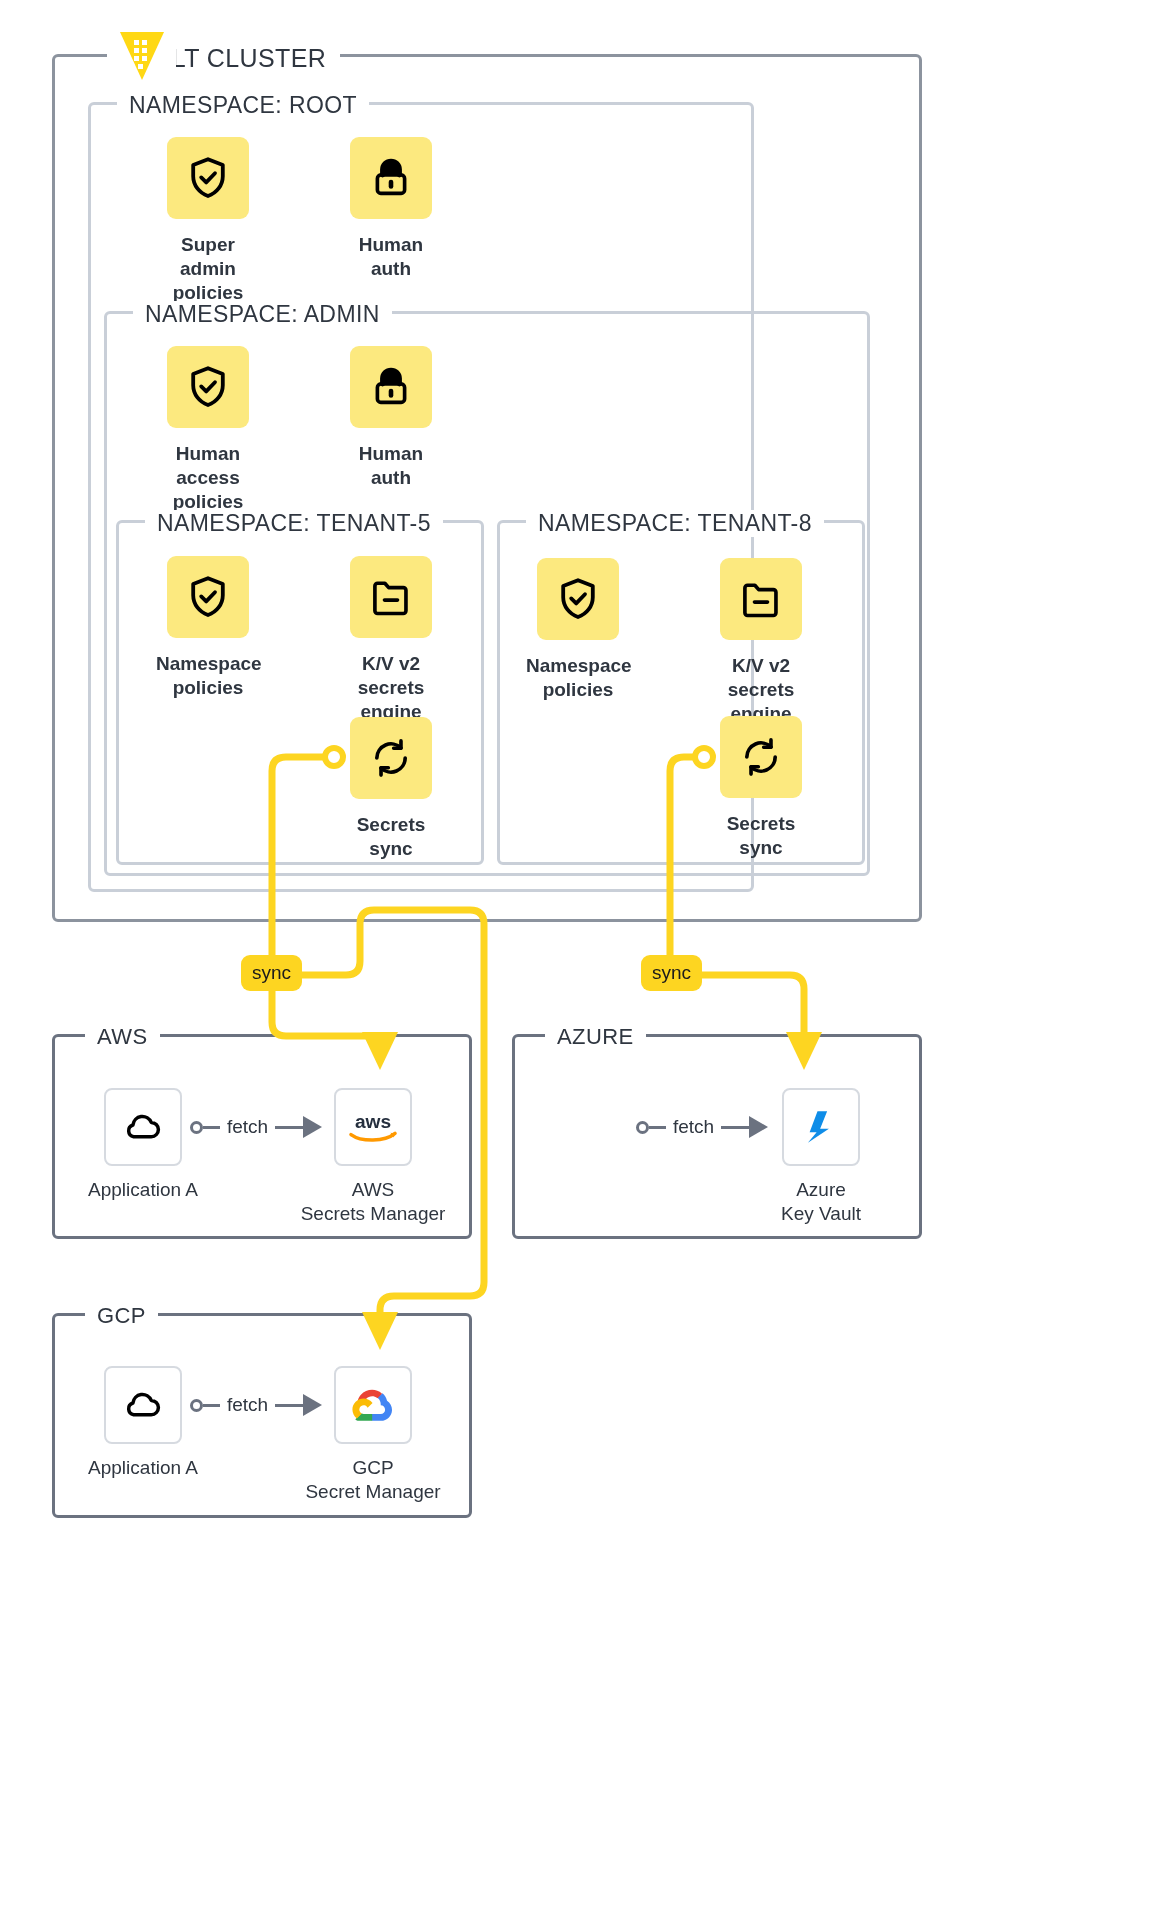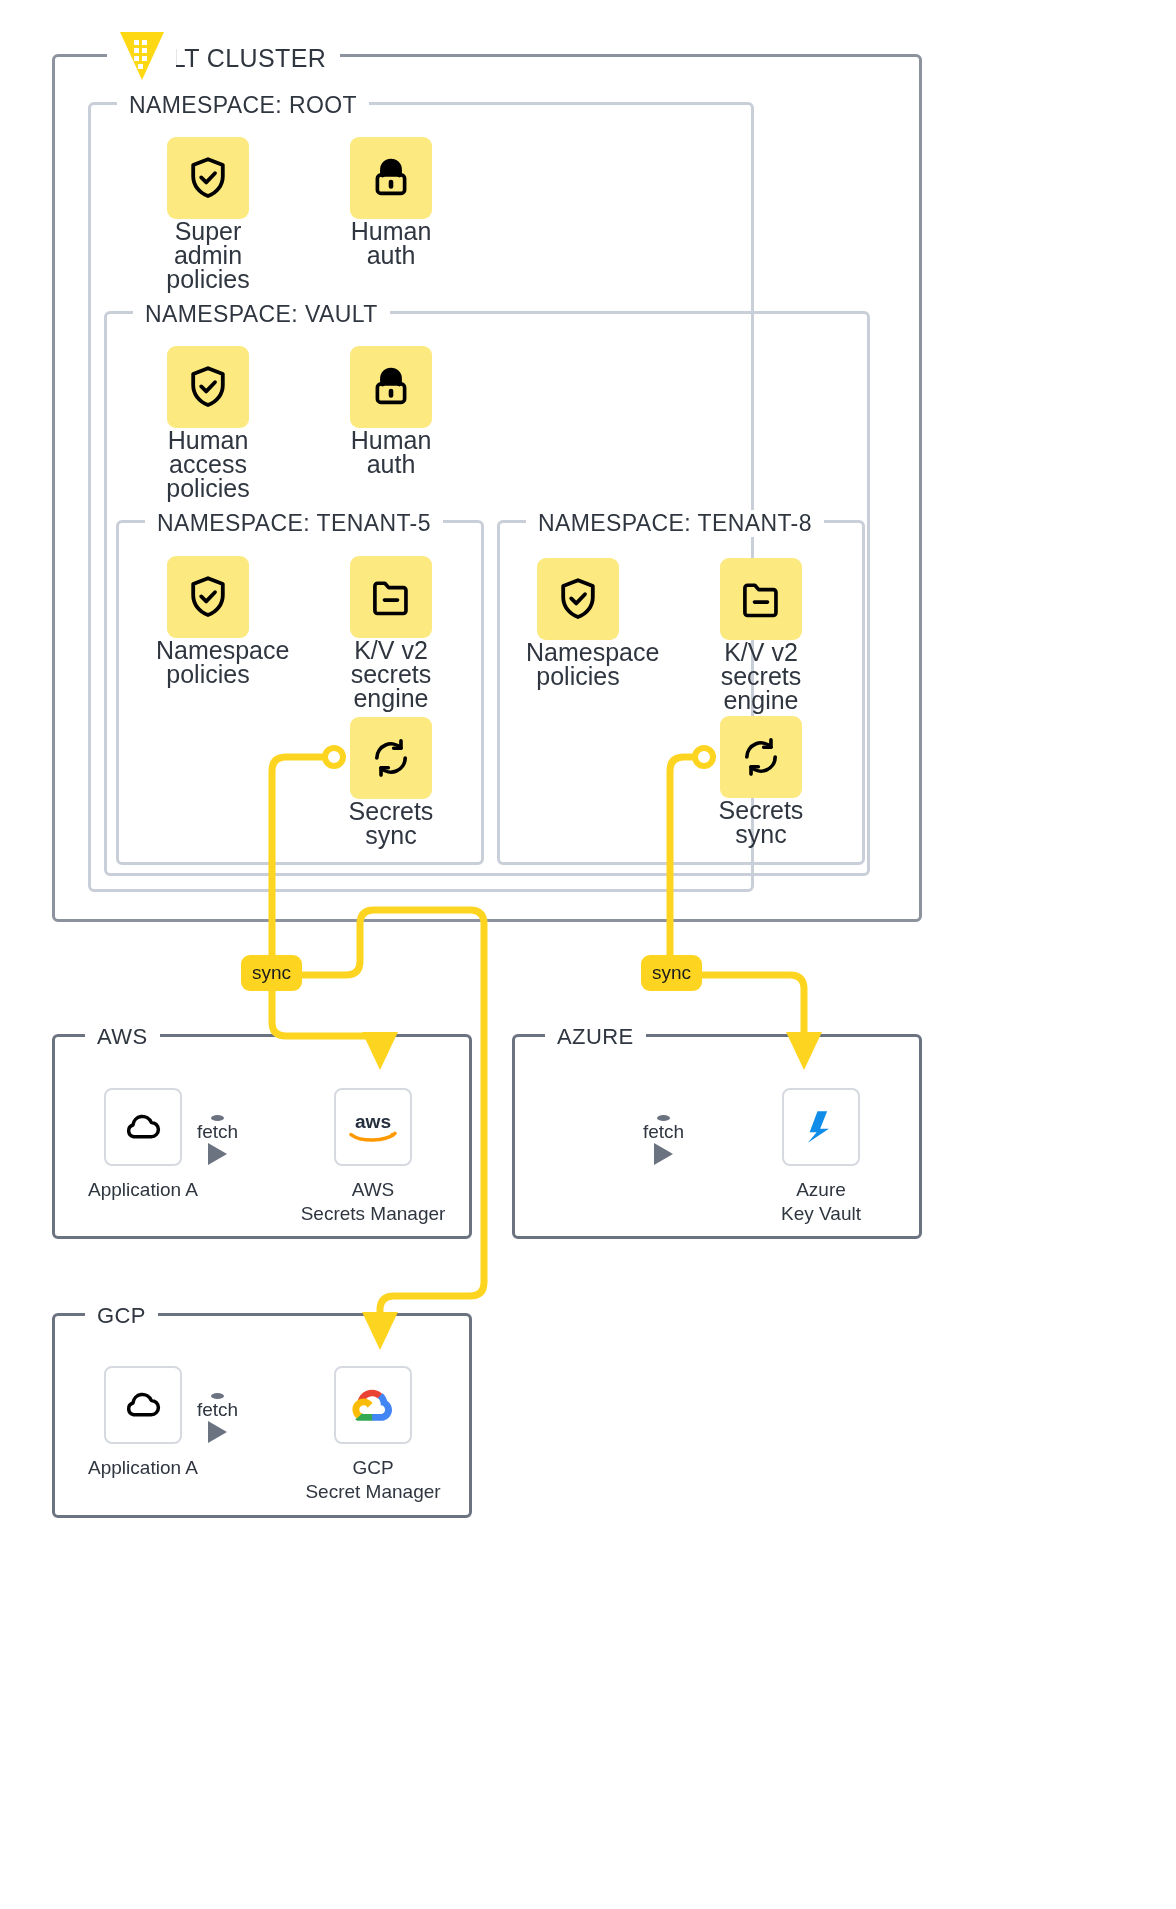--- a/index.html
+++ b/index.html
@@ -83,24 +83,26 @@
     width: 82px;
     height: 82px;
     margin: 0 auto;
     border-radius: 9px;
     background: #fce97f;
     display: flex;
     align-items: center;
     justify-content: center;
   }
   .node .node-label {
-    font-size: 25px;
+    margin-top: 14px;
+    font-size: 19px;
     line-height: 24px;
     color: #2f3640;
     white-space: pre-line;
+    font-weight: bold;
   }
 
   
   .svc {
     position: absolute;
     width: 150px;
     text-align: center;
   }
   .svc .tile-w {
     width: 78px;
@@ -121,21 +123,20 @@
     color: #2f3640;
     white-space: pre-line;
   }
 
   
   .fetch {
     position: absolute;
     display: flex;
     align-items: center;
     height: 24px;
-    flex-direction: column;
   }
   .fetch .dot {
     width: 13px;
     height: 13px;
     border-radius: 50%;
     border: 3px solid #6b7280;
     background: #ffffff;
     box-sizing: border-box;
   }
   .fetch .seg {
@@ -251,21 +252,21 @@
         <path d="M7.6 10.4V7.6a4.4 4.4 0 0 1 8.8 0v2.8" fill="#000" stroke="#000" stroke-width="2.6"></path>
         <rect x="4.9" y="10.4" width="14.2" height="9.6" rx="1.8"></rect>
         <line x1="12" y1="14.1" x2="12" y2="16.4" stroke-width="2.4"></line>
       </svg>
     </div>
     <div class="node-label">Human
 auth</div>
   </div>
 
   <div class="group g-ns" style="left:104px; top:311px; width:766px; height:565px;">
-    <span class="group-title">NAMESPACE: VAULT</span>
+    <span class="group-title">NAMESPACE: ADMIN</span>
   </div>
 
   <div class="node" style="left:156px; top:346px;">
     <div class="tile">
       <svg width="48" height="48" viewBox="0 0 24 24" fill="none" stroke="#000" stroke-width="1.9" stroke-linecap="round" stroke-linejoin="round">
         <path d="M12 2.6 4.6 5.5v5.6c0 4.6 3.1 8.4 7.4 9.9 4.3-1.5 7.4-5.3 7.4-9.9V5.5L12 2.6z"></path>
         <polyline points="8.6,11.7 11.1,14.2 15.5,9.6"></polyline>
       </svg>
     </div>
     <div class="node-label">Human access

